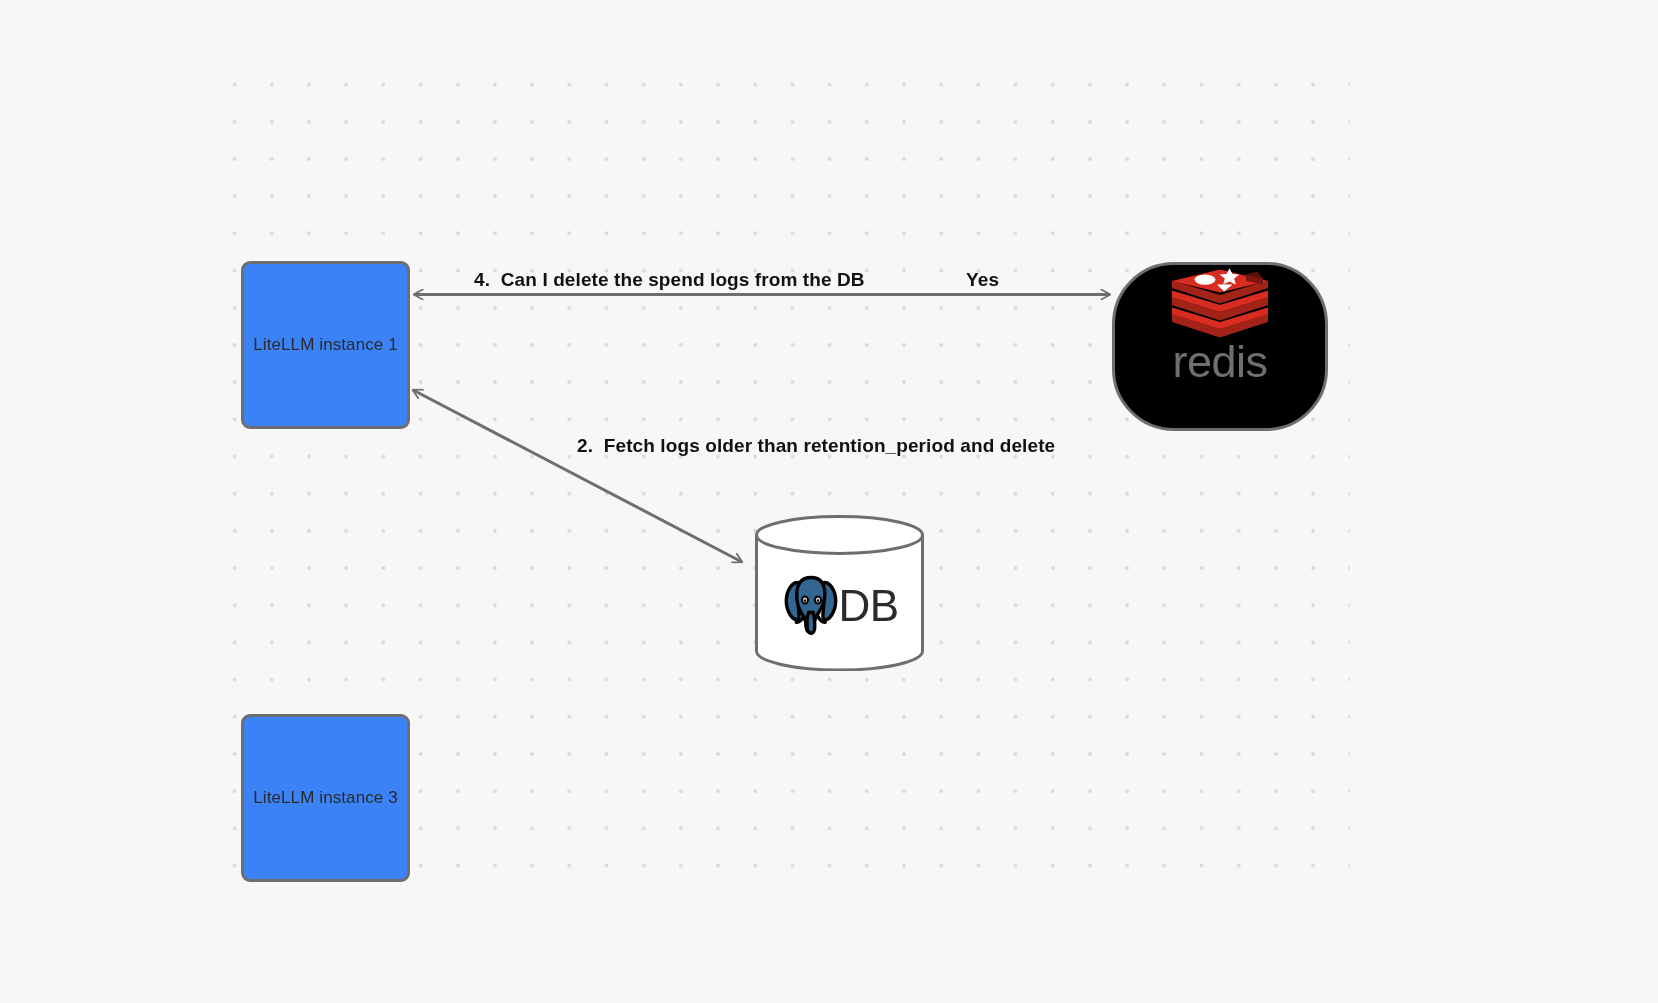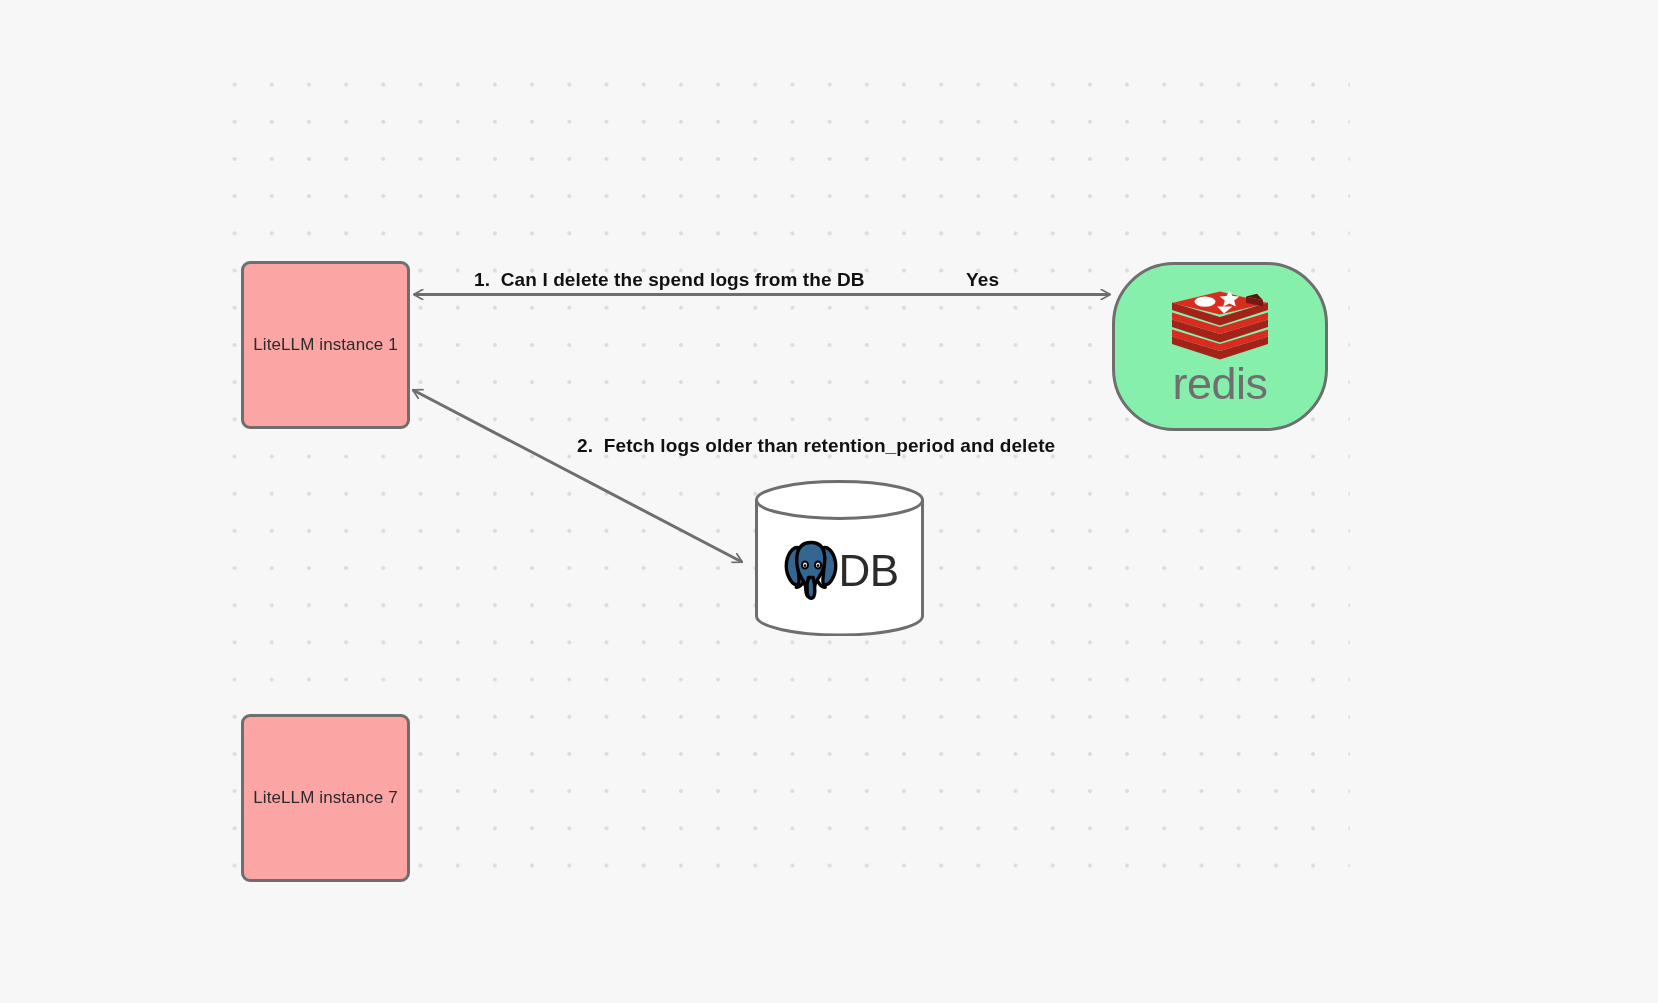--- a/index.html
+++ b/index.html
@@ -25,48 +25,48 @@
     height: 840px;
     background-image: radial-gradient(#dcdcdc 2.0px, transparent 2.1px);
     background-size: 37.2px 37.2px;
     background-position: 6px 6px;
     pointer-events: none;
   }
 
   
   .node-box {
     position: absolute;
-    background: #fca5a5;
+    background: #3b82f6;
     border: 3px solid #6e6e6e;
     border-radius: 9px;
     box-sizing: border-box;
     display: flex;
     align-items: center;
     justify-content: center;
   }
   .node-box .node-label {
     font-size: 17px;
     color: #2b2b2b;
     letter-spacing: 0.1px;
     line-height: 1.2;
     text-align: center;
     font-family: "Liberation Sans", sans-serif;
   }
 
   
   #redis-node {
     position: absolute;
-    background: #86efac;
+    background: #000000;
     border: 3px solid #6e6e6e;
     border-radius: 62px;
     box-sizing: border-box;
     display: flex;
     flex-direction: column;
     align-items: center;
-    justify-content: center;
+    justify-content: flex-start;
   }
   #redis-logo-svg { display: block; }
   .redis-wordmark {
     font-family: "Liberation Sans", sans-serif;
     font-size: 45px;
     color: #6f6f6f;
     letter-spacing: -0.5px;
     line-height: 1;
     margin-top: -2px;
     font-weight: 400;
@@ -141,21 +141,21 @@
 
     <line x1="413" y1="390" x2="742" y2="562" stroke="#6e6e6e" stroke-width="3" marker-start="url(#arrow-open-left)" marker-end="url(#arrow-open-right)"></line>
   </svg>
 
   <div class="node-box" id="node-litellm-1" style="left:241px; top:261px; width:169px; height:168px;">
     <span class="node-label">LiteLLM instance 1</span>
   </div>
 
 
   <div class="node-box" id="node-litellm-3" style="left:241px; top:714px; width:169px; height:168px;">
-    <span class="node-label">LiteLLM instance 7</span>
+    <span class="node-label">LiteLLM instance 3</span>
   </div>
 
   <div id="redis-node" style="left:1112px; top:262px; width:216px; height:169px;">
     <span>
       <svg id="redis-logo-svg" width="104" height="76" viewBox="0 0 104 76" xmlns="http://www.w3.org/2000/svg">
 
         <path d="M52 64 L100 49.5 L100 57 L52 72.5 L4 57 L4 49.5 Z" fill="#a32318"></path>
         <path d="M52 57 L100 42.5 L100 49.5 L52 64 L4 49.5 L4 42.5 Z" fill="#d82c20"></path>
 
         <path d="M52 47 L100 32.5 L100 40 L52 55.5 L4 40 L4 32.5 Z" fill="#a32318"></path>
@@ -169,21 +169,21 @@
         <path d="M61.5 3.6 L64.6 9.0 L71.3 9.6 L66.2 13.4 L67.8 19.6 L61.5 16.4 L55.2 19.6 L56.8 13.4 L51.7 9.6 L58.4 9.0 Z" fill="#ffffff"></path>
         <path d="M49 19.5 L64.5 19.5 L56 26.5 Z" fill="#ffffff"></path>
 
         <path d="M78 9.5 L95 13.2 L95 19.5 L78 15.8 Z" fill="#7a1710"></path>
         <path d="M78 9.5 L89 6.8 L95 13.2 Z" fill="#5e1009"></path>
       </svg>
     </span>
     <span class="redis-wordmark">redis</span>
   </div>
 
-  <div id="db-node" style="left:754px; top:480px; width:171px; height:156px;">
+  <div id="db-node" style="left:754px; top:515px; width:171px; height:156px;">
     <svg width="171" height="156" viewBox="0 0 171 156" xmlns="http://www.w3.org/2000/svg">
       <path d="M2.5 20 L2.5 136 A 83 19 0 0 0 168.5 136 L168.5 20" fill="#ffffff" stroke="#6e6e6e" stroke-width="3" stroke-linecap="round"></path>
       <ellipse cx="85.5" cy="20" rx="83" ry="18.5" fill="#ffffff" stroke="#6e6e6e" stroke-width="3"></ellipse>
     </svg>
     <div id="db-inner">
       <div class="db-logo-row">
         <span>
           <svg width="62" height="64" viewBox="0 0 62 64" xmlns="http://www.w3.org/2000/svg">
             <g stroke="#000000" stroke-width="3.4" stroke-linejoin="round" stroke-linecap="round" fill="#336791">
 
@@ -225,19 +225,19 @@
             <ellipse cx="38" cy="28" rx="3.0" ry="3.6" fill="#ffffff" stroke="#000000" stroke-width="2"></ellipse>
             <circle cx="25" cy="28.6" r="1.3" fill="#000000"></circle>
             <circle cx="38" cy="28.6" r="1.3" fill="#000000"></circle>
           </svg>
         </span>
         <span class="db-text">DB</span>
       </div>
     </div>
   </div>
 
-  <div class="edge-label" style="left:474px; top:269px;">1.  Can I delete the spend logs from the DB</div>
+  <div class="edge-label" style="left:474px; top:269px;">4.  Can I delete the spend logs from the DB</div>
 
   <div class="edge-label" style="left:966px; top:269px;text-align:right;">Yes</div>
 
   <div class="edge-label" style="left:552px; top:435px;margin-left:25px;">2.  Fetch logs older than retention_period and delete</div>
 
 </div>
 
 </body></html>

